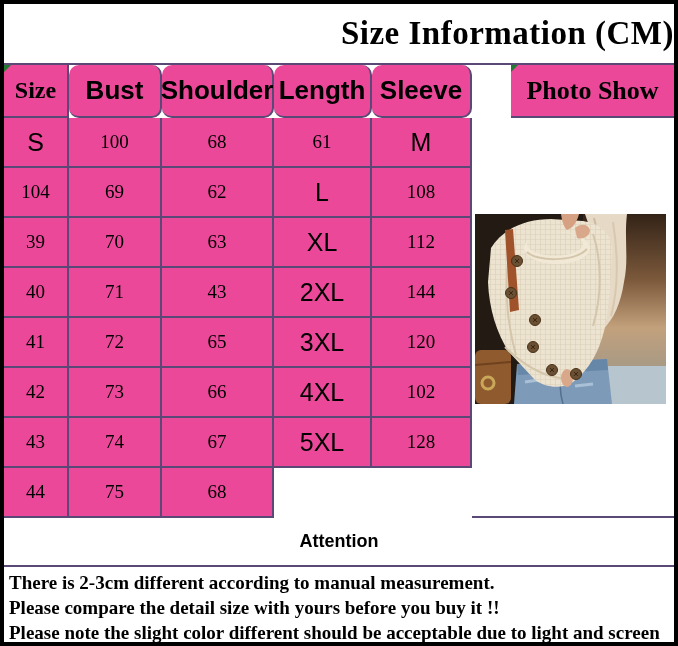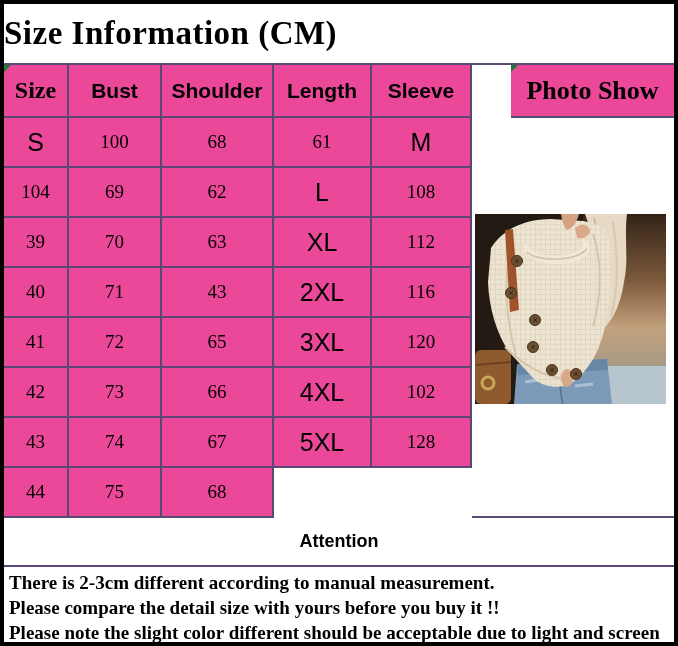--- a/index.html
+++ b/index.html
@@ -10,39 +10,39 @@
     background:#fff;
     font-family:"Liberation Serif", serif;
     color:#000;
     display:flex; flex-direction:column;
     overflow:hidden;
     position:relative;
   }
   
   .title-row {
     height:61px; flex:0 0 61px;
-    display:flex; align-items:center; justify-content:flex-start;
+    display:flex; align-items:center; justify-content:flex-end;
     border-bottom:2px solid #5a4876;
   }
   .title-row .title { font-size:33px; font-weight:bold; letter-spacing:0.5px; }
   
   .grid {
     display:grid;
     grid-template-columns:65px 93px 112px 98px 100px 1fr;
     grid-template-rows:53px repeat(8, 50px);
     flex:0 0 453px;
   }
   .cell {
     border-right:2px solid #5a4876;
     border-bottom:2px solid #5a4876;
     display:flex; align-items:center; justify-content:center;
     position:relative; background:#ec4899;
   }
   .h-serif { font-weight:bold; font-size:24px; font-family:"Liberation Serif", serif; }
-  .h-sans  { font-weight:bold; font-size:21px; font-family:"Liberation Sans", sans-serif; }
+  .h-sans  { font-weight:bold; font-size:26px; font-family:"Liberation Sans", sans-serif;border-radius:10px; }
   .photo-hdr { font-weight:bold; font-size:26px; font-family:"Liberation Serif", serif; border-right:none;margin-left:39px; }
   .size-cell { font-family:"Liberation Sans", sans-serif; font-size:25px; }
   .num { font-family:"Liberation Serif", serif; font-size:19px; }
   .photo-cell {
     grid-column:6 / 7; grid-row:2 / 10;
     border-bottom:2px solid #5a4876;
     position:relative; background:#fff;
   }
   .photo-box { position:absolute; left:3px; top:96px; width:191px; height:190px; }
   .corner-marker {
@@ -178,21 +178,21 @@
     <div class="cell num">70</div>
     <div class="cell num">63</div>
 
     <div class="cell size-cell">XL</div>
     <div class="cell num">112</div>
     <div class="cell num">40</div>
     <div class="cell num">71</div>
     <div class="cell num">43</div>
 
     <div class="cell size-cell">2XL</div>
-    <div class="cell num">116</div>
+    <div class="cell num">144</div>
     <div class="cell num">41</div>
     <div class="cell num">72</div>
     <div class="cell num">65</div>
 
     <div class="cell size-cell">3XL</div>
     <div class="cell num">120</div>
     <div class="cell num">42</div>
     <div class="cell num">73</div>
     <div class="cell num">66</div>
 

